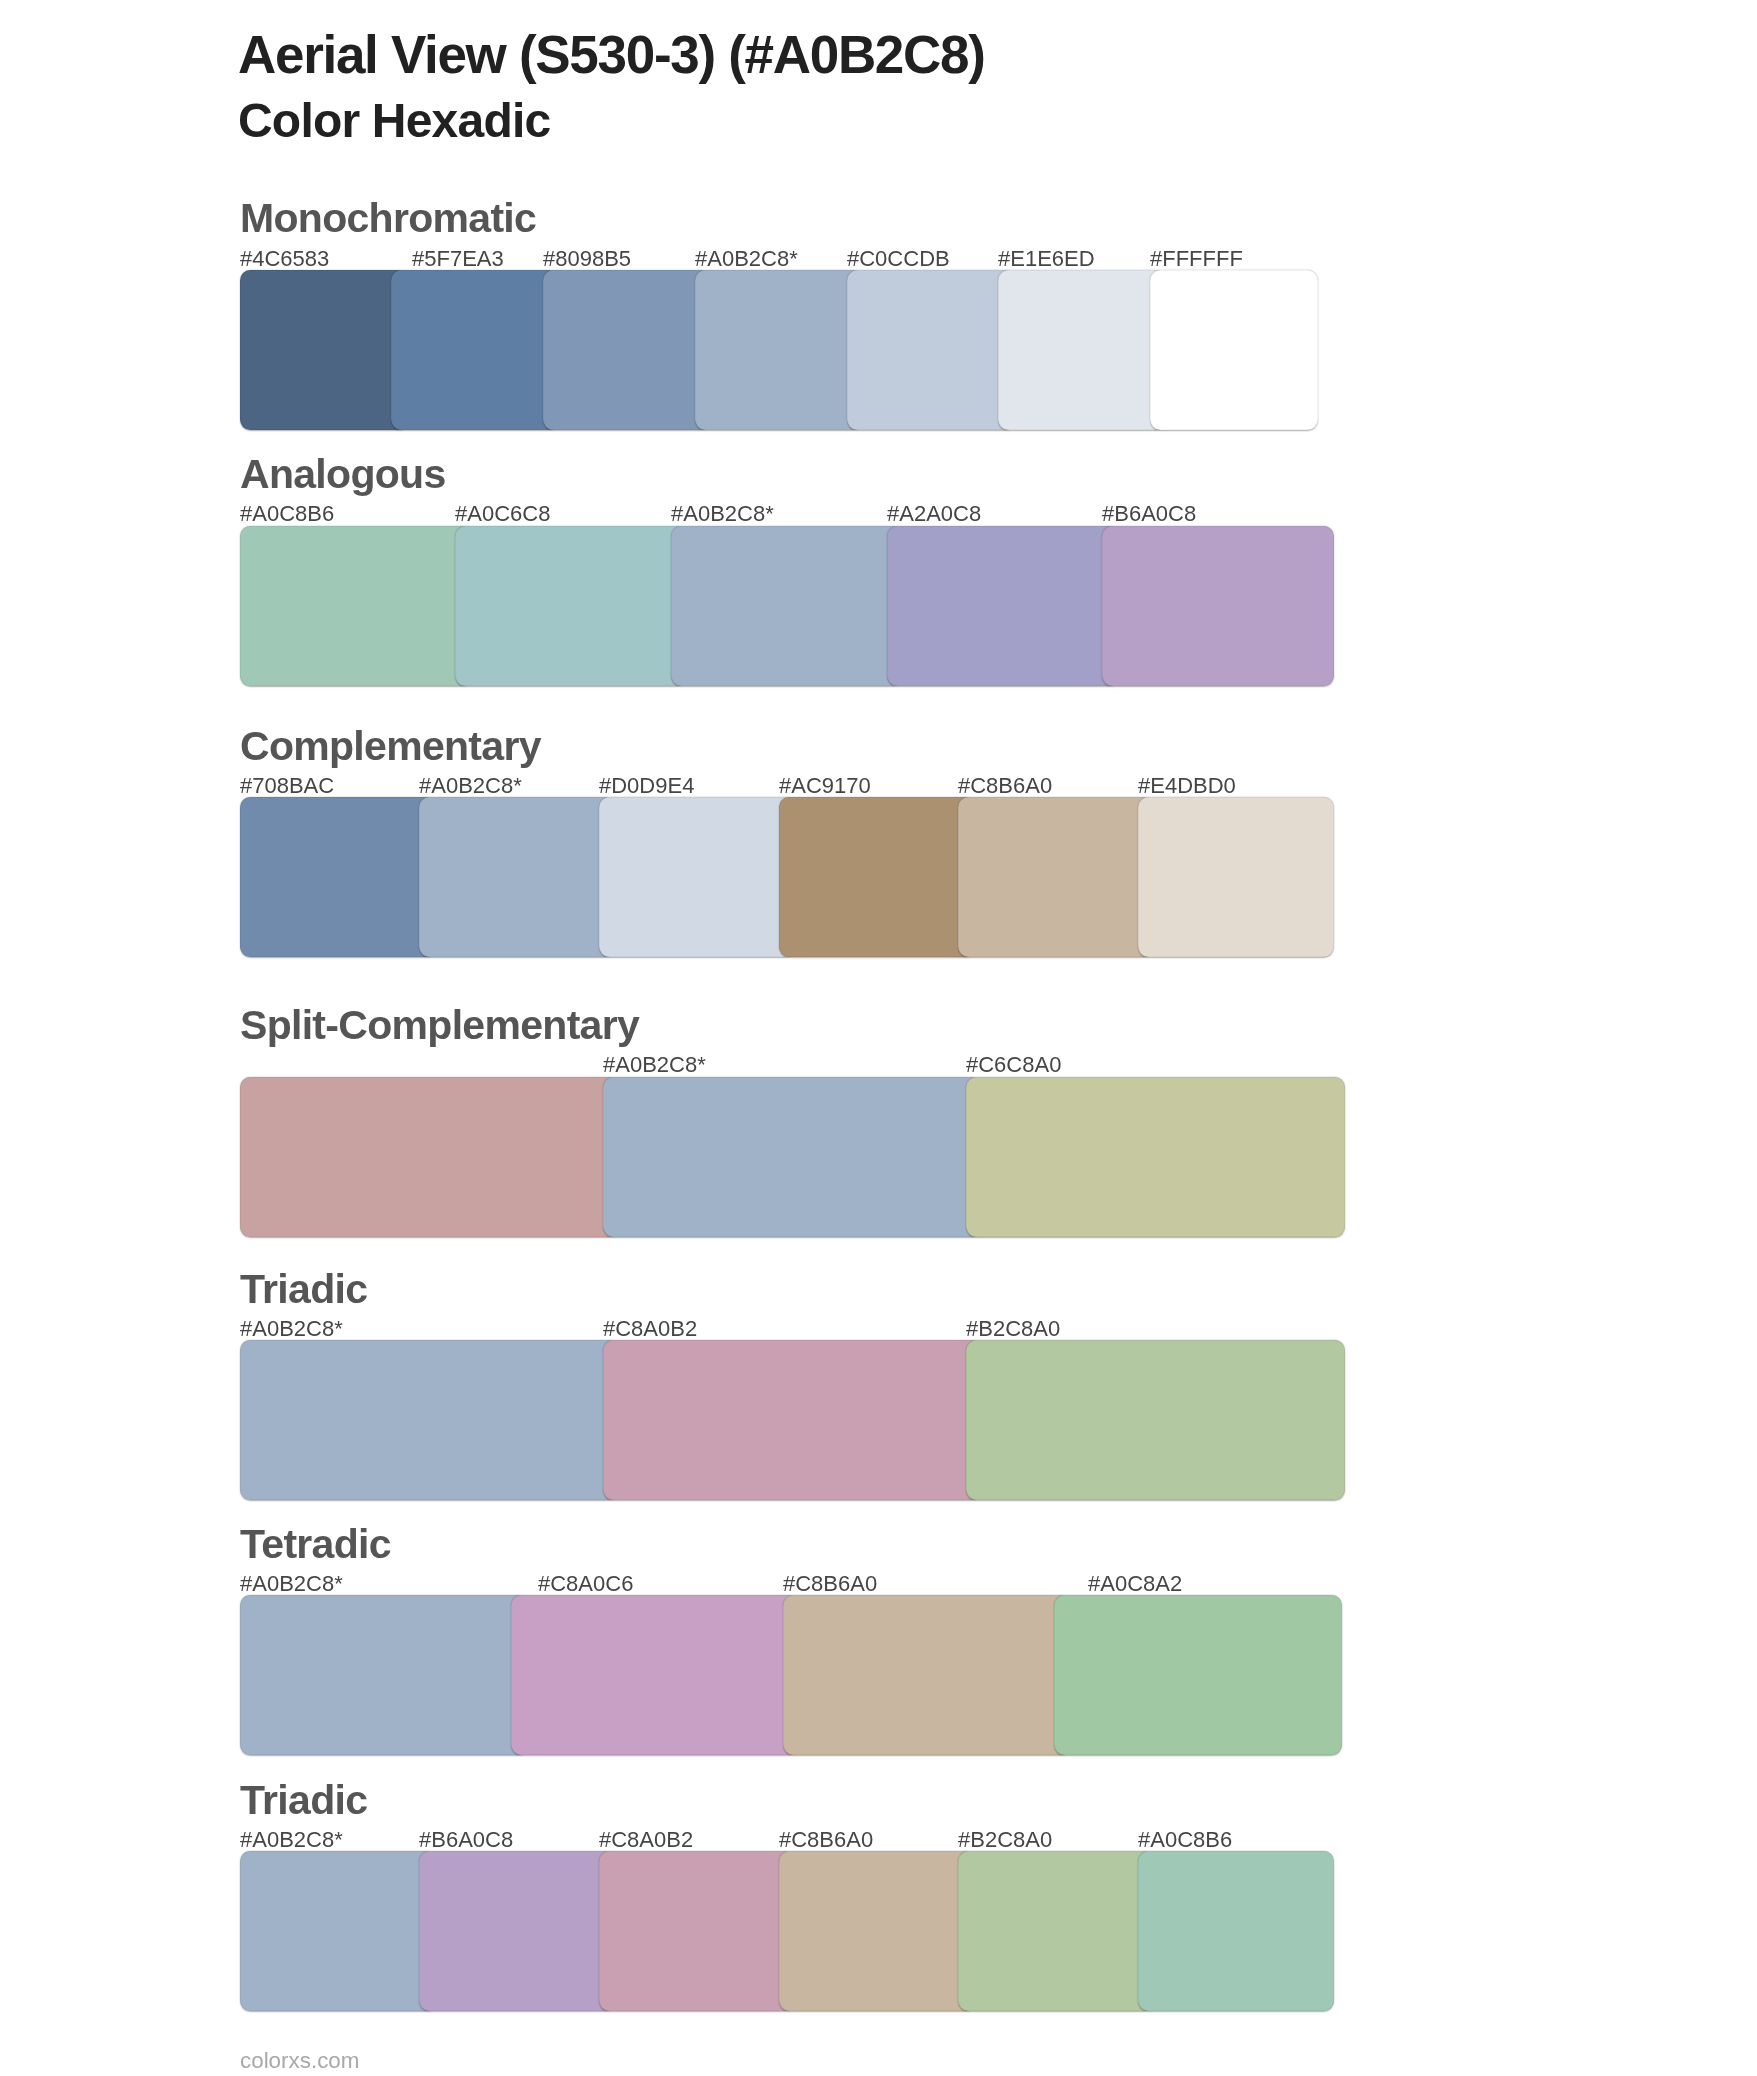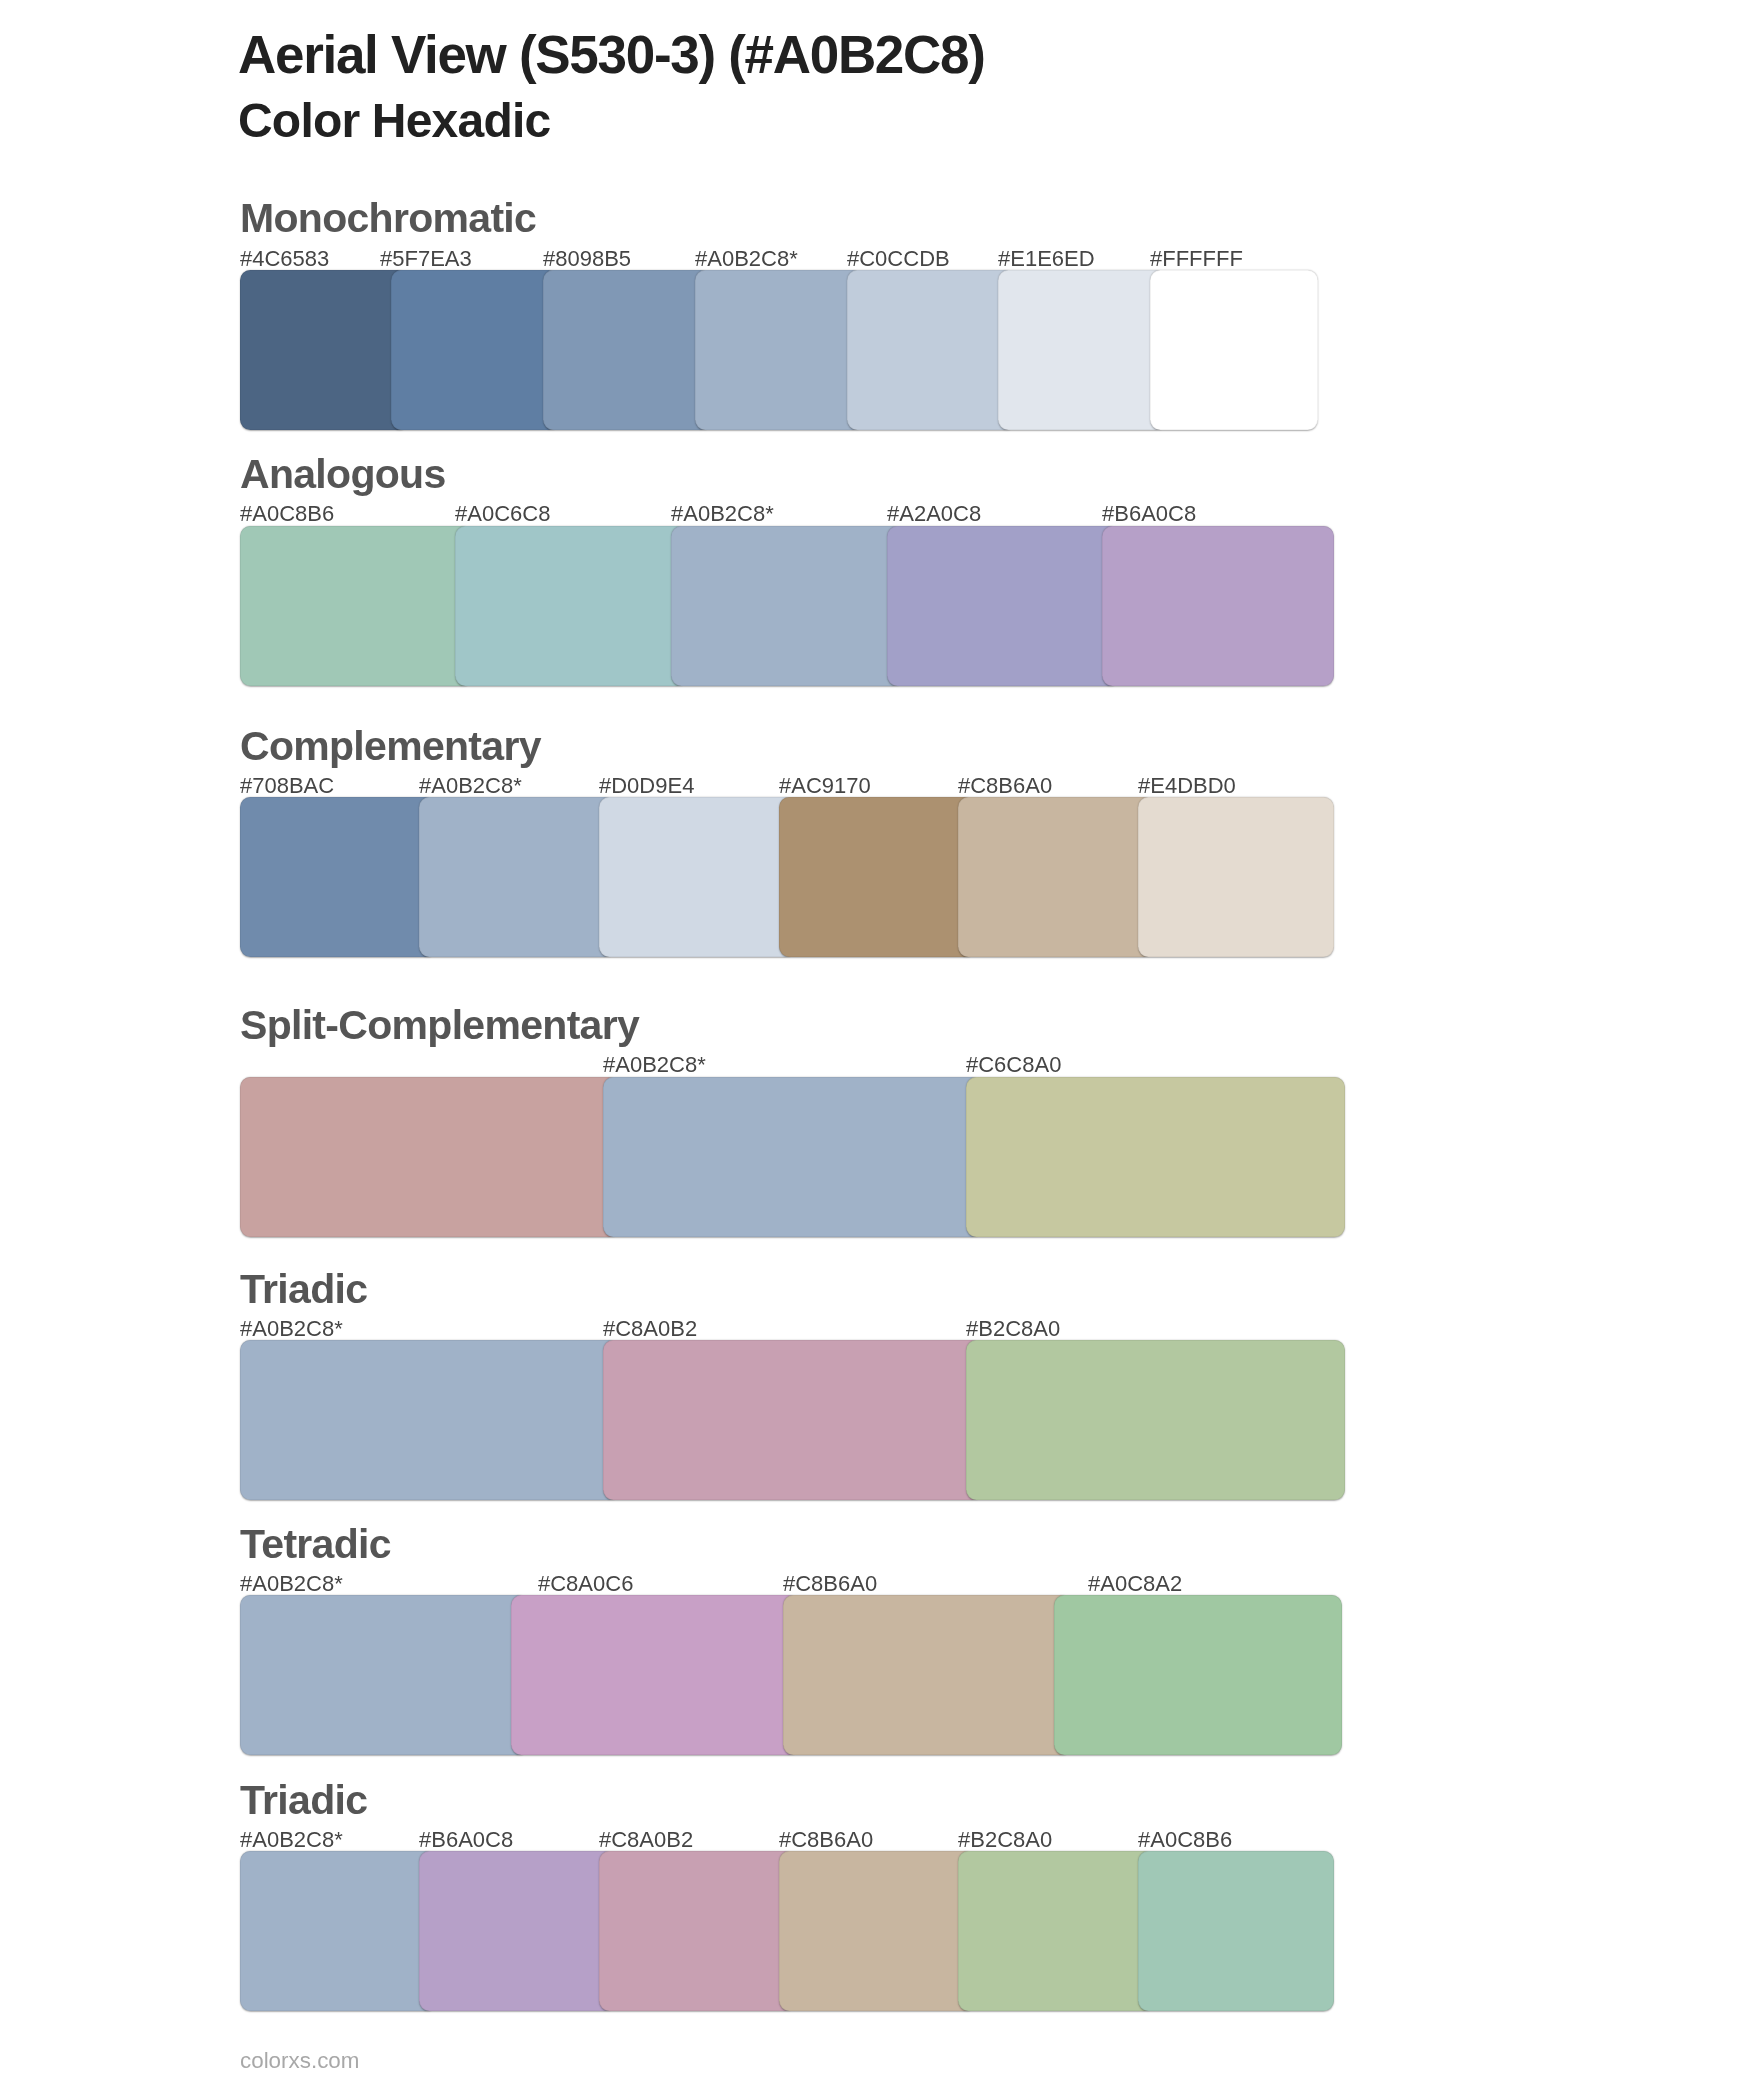--- a/index.html
+++ b/index.html
@@ -21,21 +21,21 @@
 <body>
 
 <div id="page">
   <div class="title">
     <div class="l1">Aerial View (S530-3) (#A0B2C8)</div>
     <div class="l2">Color Hexadic</div>
   </div>
   <div class="sec">
     <div class="sec-title" style="top:190px">Monochromatic</div>
     <div class="sw-label" style="left:240px;top:240px">#4C6583</div>
-    <div class="sw-label" style="left:380px;top:240px">#5F7EA3</div>
+    <div class="sw-label" style="left:412px;top:240px">#5F7EA3</div>
     <div class="sw-label" style="left:543px;top:240px">#8098B5</div>
     <div class="sw-label" style="left:695px;top:240px">#A0B2C8*</div>
     <div class="sw-label" style="left:847px;top:240px">#C0CCDB</div>
     <div class="sw-label" style="left:998px;top:240px">#E1E6ED</div>
     <div class="sw-label" style="left:1150px;top:240px">#FFFFFF</div>
     <div class="sw" style="left:240px;top:262px;width:168px;background:#4C6583"></div>
     <div class="sw" style="left:391px;top:262px;width:168px;background:#5F7EA3"></div>
     <div class="sw" style="left:543px;top:262px;width:168px;background:#8098B5"></div>
     <div class="sw" style="left:695px;top:262px;width:168px;background:#A0B2C8"></div>
     <div class="sw" style="left:847px;top:262px;width:168px;background:#C0CCDB"></div>

